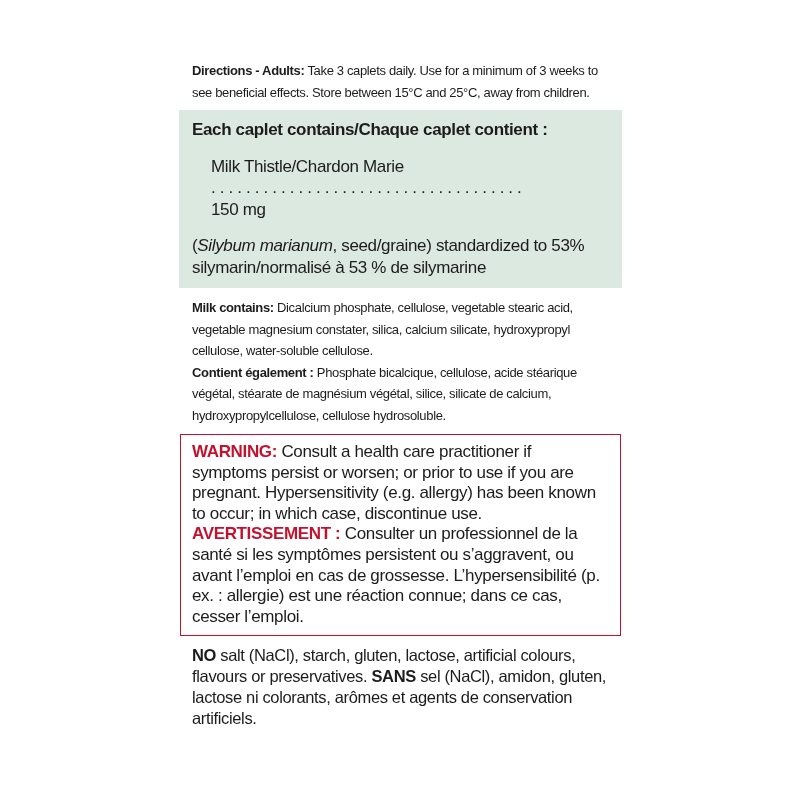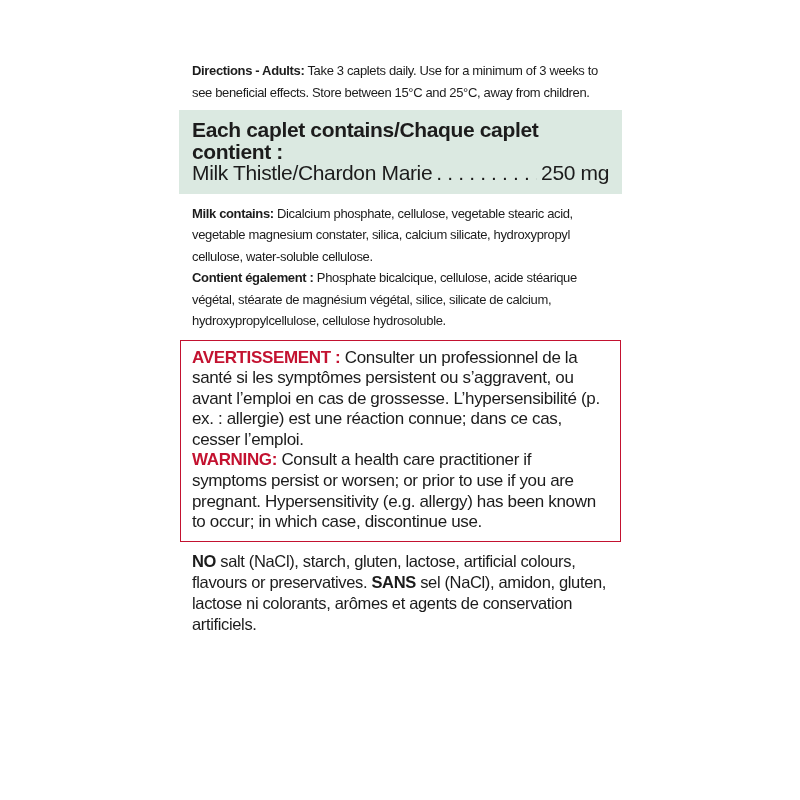--- a/index.html
+++ b/index.html
@@ -24,29 +24,30 @@
     line-height: 21.5px;
     letter-spacing: -0.35px;
   }
   .para strong { font-weight: 700; }
   .red-lead { color: var(--accent-red, #c31230); font-weight: 700; }
 
   .ing-box {
     background: var(--ing-bg, #dbe9e1);
     margin: 7px 0 9px 0;
     padding: 9px 13px 10px 13px;
-    font-size: 21px;
+    font-size: 17px;
     line-height: 21.5px;
     letter-spacing: -0.35px;
   }
   .ing-title { font-weight: 700; margin: 0; }
   .ing-line {
     display: flex;
     align-items: baseline;
-    margin: 0;
+    margin: 15px;
+    flex-direction: column;
   }
   .ing-leader {
     flex: 1;
     overflow: hidden;
     white-space: nowrap;
     margin: 0 4px;
   }
   .ing-detail { margin: 0; }
   .ing-detail em { font-style: italic; }
 
@@ -76,40 +77,41 @@
     <strong>Directions - Adults:</strong>
     <span>Take 3 caplets daily. Use for a minimum of 3 weeks to see beneficial effects. Store between 15°C and 25°C, away from children.</span>
   </p>
 
 
   <div class="ing-box">
     <p class="ing-title">Each caplet contains/Chaque caplet contient :</p>
     <p class="ing-line">
         <span>Milk Thistle/Chardon Marie</span>
         <span class="ing-leader">. . . . . . . . . . . . . . . . . . . . . . . . . . . . . . . . . . . .</span>
-        <span>250 mg</span>
+        <span>150 mg</span>
       </p>
+    <p class="ing-detail"><span>(</span><em>Silybum marianum</em><span>, seed/graine) standardized to 53% silymarin/normalisé à 53 % de silymarine</span></p>
   </div>
 
   <p class="para">
     <strong>Milk contains:</strong>
     <span>Dicalcium phosphate, cellulose, vegetable stearic acid, vegetable magnesium constater, silica, calcium silicate, hydroxypropyl cellulose, water-soluble cellulose.</span>
     <br>
     <strong>Contient également :</strong>
     <span>Phosphate bicalcique, cellulose, acide stéarique végétal, stéarate de magnésium végétal, silice, silicate de calcium, hydroxypropylcellulose, cellulose hydrosoluble.</span>
   </p>
 
   <div class="warning-box">
     <p class="w-para">
+      <span class="red-lead">WARNING:</span>
+      <span>Consult a health care practitioner if symptoms persist or worsen; or prior to use if you are pregnant. Hypersensitivity (e.g. allergy) has been known to occur; in which case, discontinue use.</span>
+    </p>
+    <p class="w-para">
       <span class="red-lead">AVERTISSEMENT :</span>
       <span>Consulter un professionnel de la santé si les symptômes persistent ou s’aggravent, ou avant l’emploi en cas de grossesse. L’hypersensibilité (p. ex. : allergie) est une réaction connue; dans ce cas, cesser l’emploi.</span>
-    </p>
-    <p class="w-para">
-      <span class="red-lead">WARNING:</span>
-      <span>Consult a health care practitioner if symptoms persist or worsen; or prior to use if you are pregnant. Hypersensitivity (e.g. allergy) has been known to occur; in which case, discontinue use.</span>
     </p>
   </div>
 
   <p class="free-from">
     <strong>NO</strong>
     <span>salt (NaCl), starch, gluten, lactose, artificial colours, flavours or preservatives.</span>
     <strong>SANS</strong>
     <span>sel (NaCl), amidon, gluten, lactose ni colorants, arômes et agents de conservation artificiels.</span>
   </p>
 

